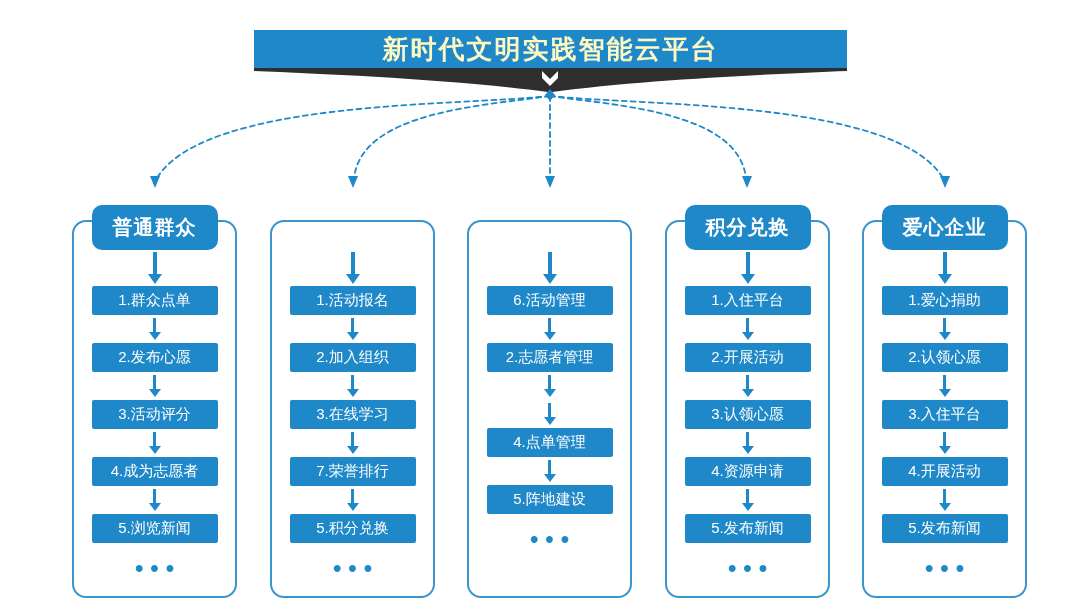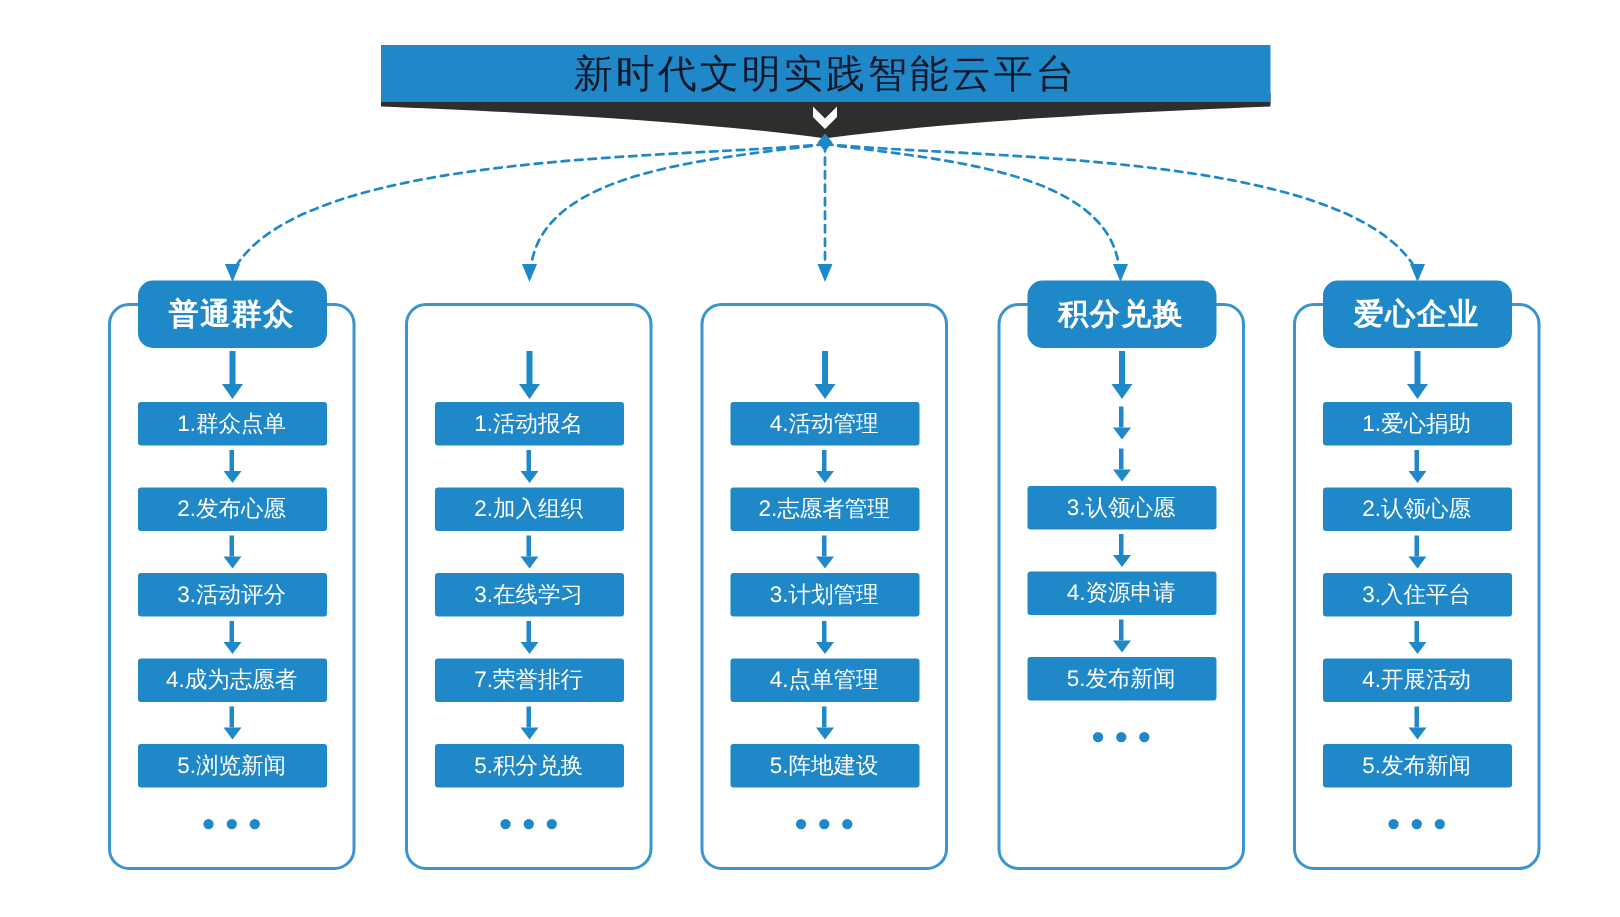--- a/index.html
+++ b/index.html
@@ -6,33 +6,33 @@
   .canvas {
     position:relative; width:1080px; height:611px; background:#ffffff;
     font-family:"Liberation Sans","DejaVu Sans",sans-serif; overflow:hidden;
   }
 
   
   .banner {
     position:absolute; left:254px; top:30px; width:593px; height:38px;
     background:#1f88c8; z-index:3;
     display:flex; align-items:center; justify-content:center;
-    color:#0f172a; font-size:26px; font-weight:normal; letter-spacing:2px;
+    color:#fef9c3; font-size:26px; font-weight:bold; letter-spacing:2px;
   }
 
   
   .overlay { position:absolute; left:0; top:0; z-index:1; }
   .dash {
     fill:none; stroke:#1f88c8; stroke-width:1.8;
     stroke-dasharray:5 4; stroke-linecap:round;
   }
 
   
   .col {
-    position:absolute; top:202px; width:165px; height:378px;
+    position:absolute; top:220px; width:165px; height:378px;
     border:2px solid #3a94ce; border-radius:14px; background:#ffffff;
     box-sizing:border-box; z-index:2;
   }
   .col-header {
     position:absolute; top:-17px; left:50%; transform:translateX(-50%);
     width:126px; height:45px; background:#1f88c8; border-radius:10px;
     color:#ffffff; font-weight:bold; font-size:20px; letter-spacing:1px;
     display:flex; align-items:center; justify-content:center; white-space:nowrap;
   }
   .col-flow { display:flex; flex-direction:column; align-items:center; padding-top:28px; }
@@ -149,31 +149,30 @@
       <div class="dots">•••</div>
     </div>
   </div>
 
   <div class="col" style="left:467px">
     <div class="col-flow">
       <div class="arrow lg">
           <span class="stem"></span>
           <span class="head"></span>
         </div>
-      <div class="step">4.活动管理</div>
+      <div class="step">6.活动管理</div>
       <div class="arrow sm">
           <span class="stem"></span>
           <span class="head"></span>
         </div>
       <div class="step">2.志愿者管理</div>
       <div class="arrow sm">
           <span class="stem"></span>
           <span class="head"></span>
         </div>
-      <div class="step">3.计划管理</div>
       <div class="arrow sm">
           <span class="stem"></span>
           <span class="head"></span>
         </div>
       <div class="step">4.点单管理</div>
       <div class="arrow sm">
           <span class="stem"></span>
           <span class="head"></span>
         </div>
       <div class="step">5.阵地建设</div>
@@ -181,24 +180,26 @@
     </div>
   </div>
 
   <div class="col" style="left:665px">
     <div class="col-header">积分兑换</div>
     <div class="col-flow">
       <div class="arrow lg">
           <span class="stem"></span>
           <span class="head"></span>
         </div>
-      <div class="arrow sm">
-          <span class="stem"></span>
-          <span class="head"></span>
-        </div>
+      <div class="step">1.入住平台</div>
+      <div class="arrow sm">
+          <span class="stem"></span>
+          <span class="head"></span>
+        </div>
+      <div class="step">2.开展活动</div>
       <div class="arrow sm">
           <span class="stem"></span>
           <span class="head"></span>
         </div>
       <div class="step">3.认领心愿</div>
       <div class="arrow sm">
           <span class="stem"></span>
           <span class="head"></span>
         </div>
       <div class="step">4.资源申请</div>

